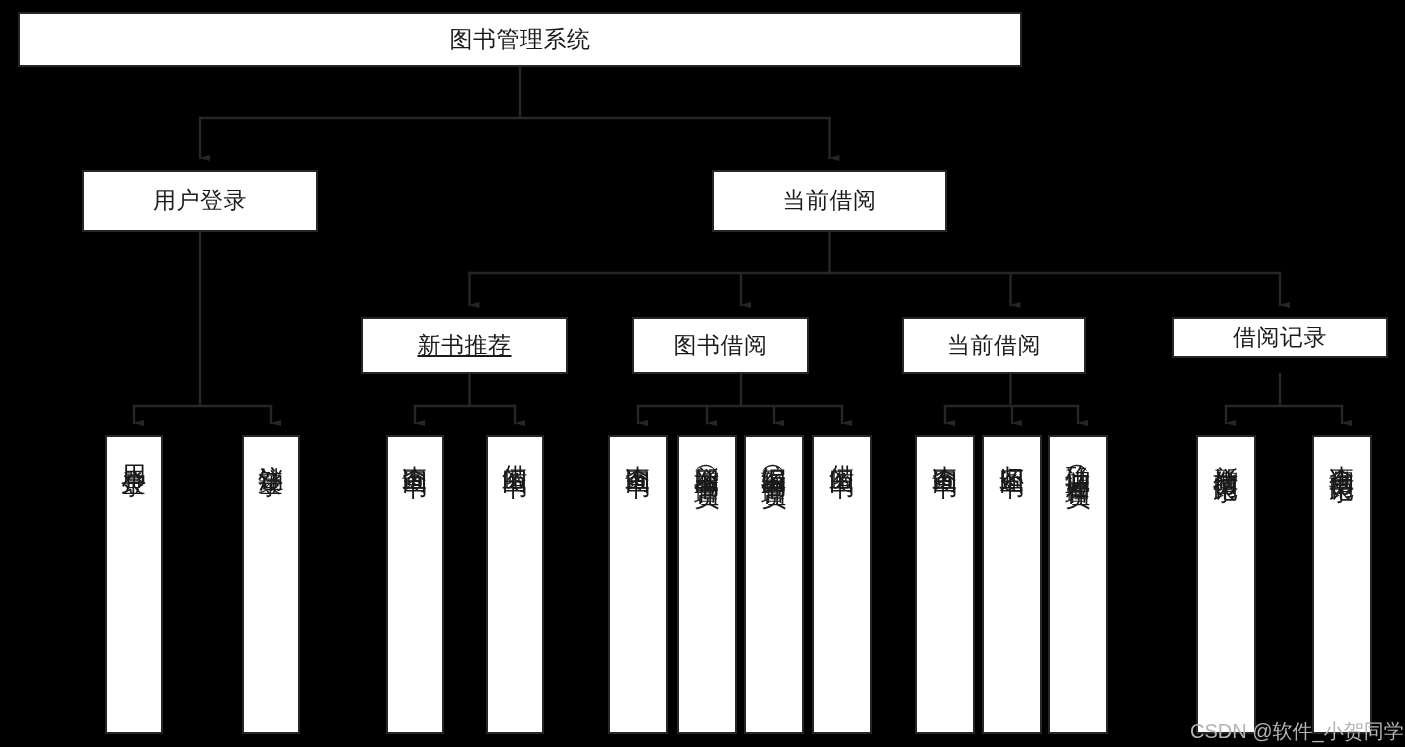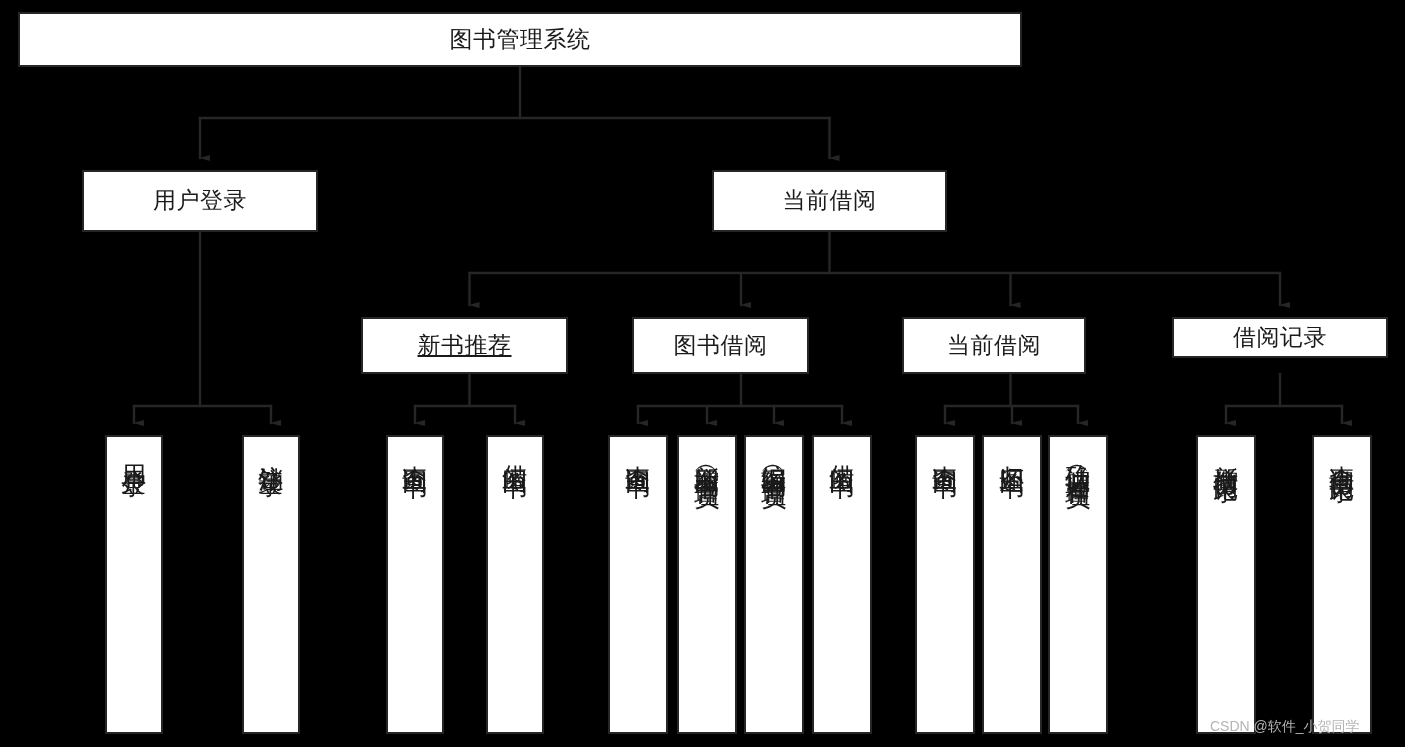--- a/index.html
+++ b/index.html
@@ -54,25 +54,24 @@
   }
   .node-vertical .node-label {
     writing-mode: vertical-rl;
     text-orientation: upright;
     font-size: 25px;
     line-height: 1.05;
     letter-spacing: 3px;
   }
   .watermark {
     position: absolute;
-    font-size: 14px;
+    font-size: 20px;
     color: #b4b4b4;
     white-space: nowrap;
     user-select: none;
-    margin-left: 20px;
   }
 </style>
 </head>
 <body>
 
 <div id="diagram-canvas">
 
   <svg id="connector-layer" viewBox="0 0 1405 747" xmlns="http://www.w3.org/2000/svg">
     <defs>
       <marker id="arrow" markerWidth="10" markerHeight="12" refX="3" refY="10" orient="auto" markerUnits="userSpaceOnUse">

